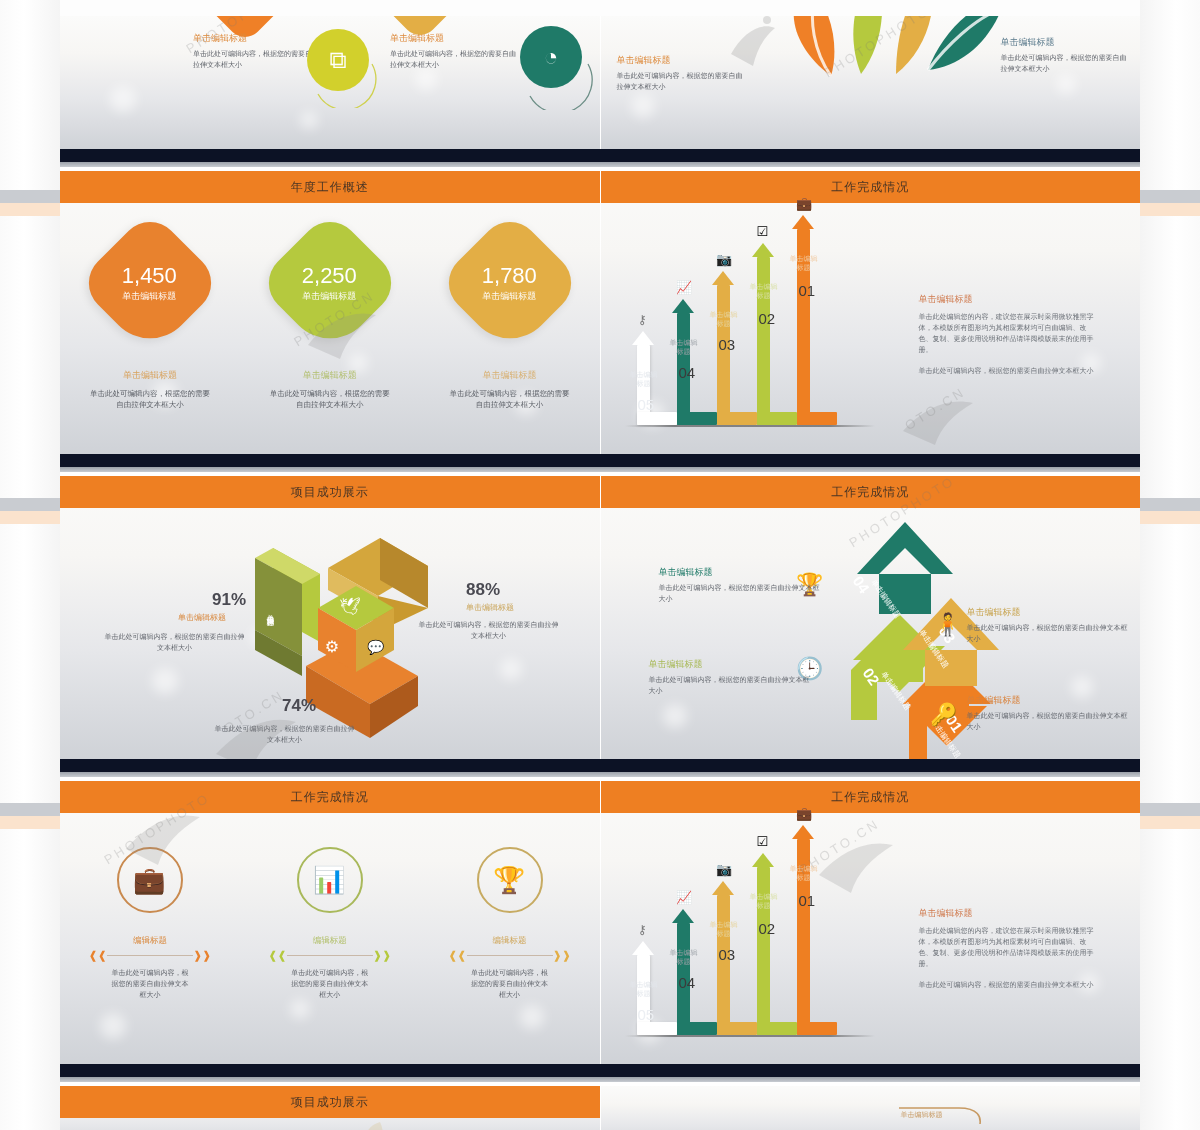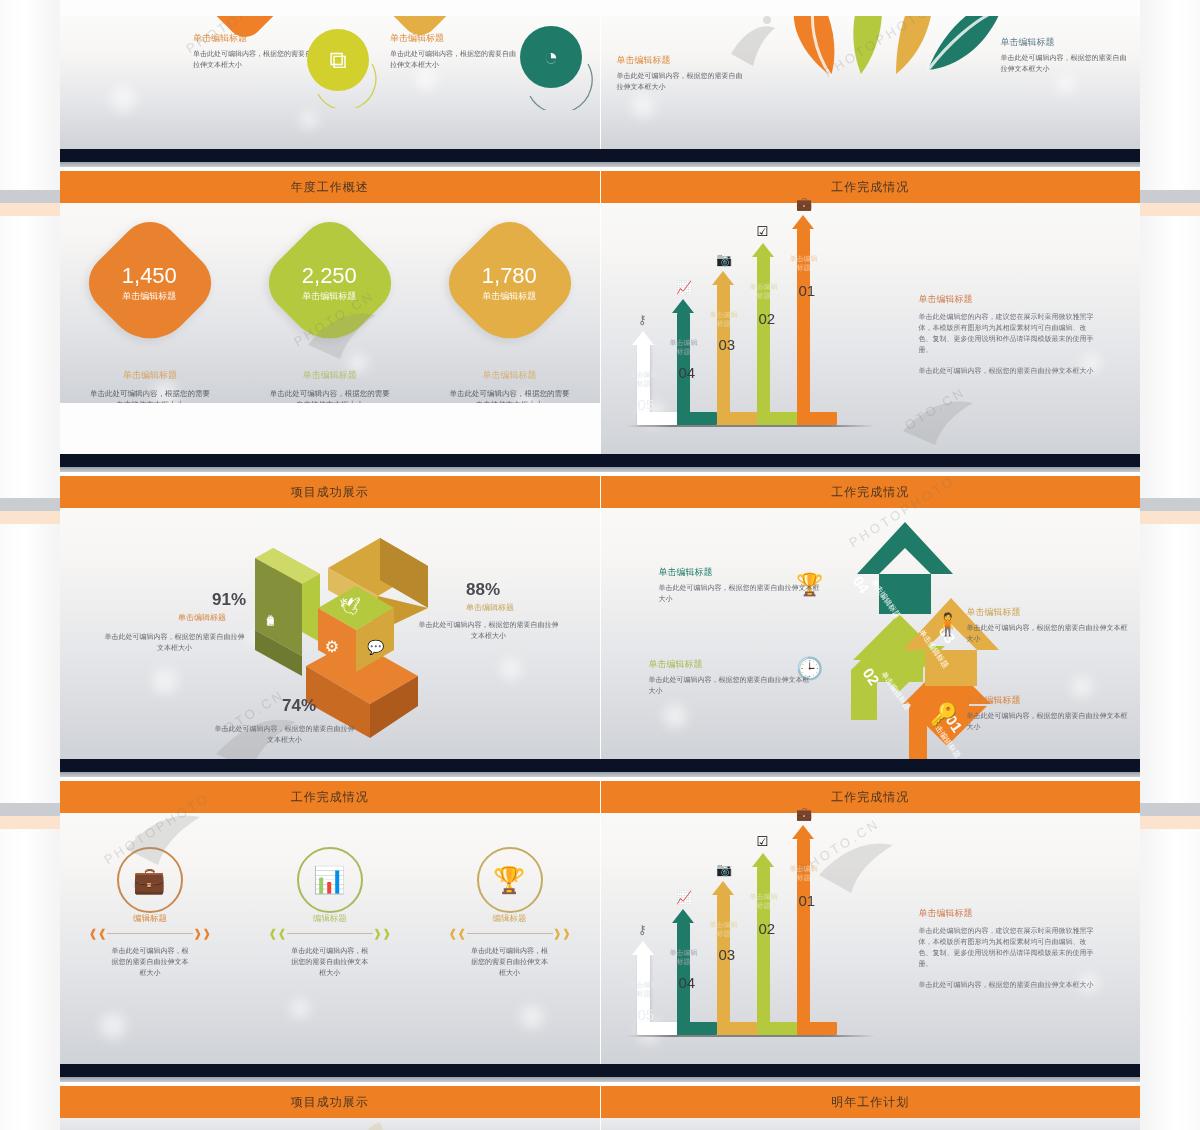--- a/index.html
+++ b/index.html
@@ -99,21 +99,21 @@
   .cb{position:absolute;width:165px;}
   .cb .h{font-size:9px;font-family:"DejaVu Sans",sans-serif;margin-bottom:4px;}
   .cb .p{font-size:7px;line-height:10.5px;color:#63676e;font-family:"DejaVu Sans",sans-serif;}
   .cicon{position:absolute;font-size:22px;}
 
   
   .circ-row{position:absolute;top:34px;left:0;right:0;display:flex;justify-content:space-around;}
   .circ-cell{width:160px;text-align:center;}
   .circ{width:62px;height:62px;border-radius:50%;margin:0 auto;border:2px solid;
         display:flex;align-items:center;justify-content:center;font-size:26px;}
-  .circ-ttl{font-size:8.5px;font-family:"DejaVu Sans",sans-serif;}
+  .circ-ttl{margin-top:22px;font-size:8.5px;font-family:"DejaVu Sans",sans-serif;}
   .rule{display:flex;align-items:center;justify-content:center;margin-top:3px;}
   .rule .ln{width:86px;height:1px;background:#c9b8a8;}
   .rule .ar{font-size:11px;line-height:11px;}
   .circ-txt{margin-top:7px;font-size:7px;line-height:11px;color:#5f636a;padding:0 40px;
      font-family:"DejaVu Sans",sans-serif;}
 
   
   .s0-block{position:absolute;}
   .s0-block .h{font-size:9px;color:#dd8a3c;font-family:"DejaVu Sans",sans-serif;}
   .s0-block .p{font-size:7px;line-height:11px;color:#5f636a;margin-top:4px;width:130px;
@@ -221,21 +221,21 @@
       </div>
     </div>
 
     <div class="gutter">
       <div class="navy"></div>
         <div class="hair"></div>
     </div>
 
     <div class="row">
 
-      <div class="slide left-s" style="height:232px">
+      <div class="slide left-s" style="height:283px">
         <div class="titlebar">
           <span class="ttl">年度工作概述</span>
         </div>
         <div class="body">
           <div class="bokeh" style="left:92px;top:178px;width:26px;height:26px"></div>
           <div class="bokeh" style="left:288px;top:150px;width:20px;height:20px"></div>
           <div class="bokeh" style="left:455px;top:190px;width:22px;height:22px"></div>
 
           <div class="dia-row">
 
@@ -616,23 +616,20 @@
         </div>
         <div class="body">
           <svg width="90" height="34" style="position:absolute;left:280px;top:2px;opacity:.35">
             <path d="M30 30 C22 18 26 6 40 2 C46 14 42 26 30 30 Z" fill="#d8c79a"></path>
           </svg>
 
         </div>
       </div>
 
       <div class="slide" style="height:64px">
-        <div class="titlebar">
-          <span class="ttl">明年工作计划</span>
-        </div>
         <div class="body">
           <svg width="150" height="34" style="position:absolute;left:290px;top:4px">
             <path d="M8 18 L68 18 C86 18 92 26 88 38" fill="none" stroke="#c79a63" stroke-width="1.6"></path>
           </svg>
           <div style="position:absolute;left:300px;top:24px;font-size:7px;color:#c79a63;
                       font-family:'DejaVu Sans',sans-serif">单击编辑标题</div>
         </div>
       </div>
     </div>
 

